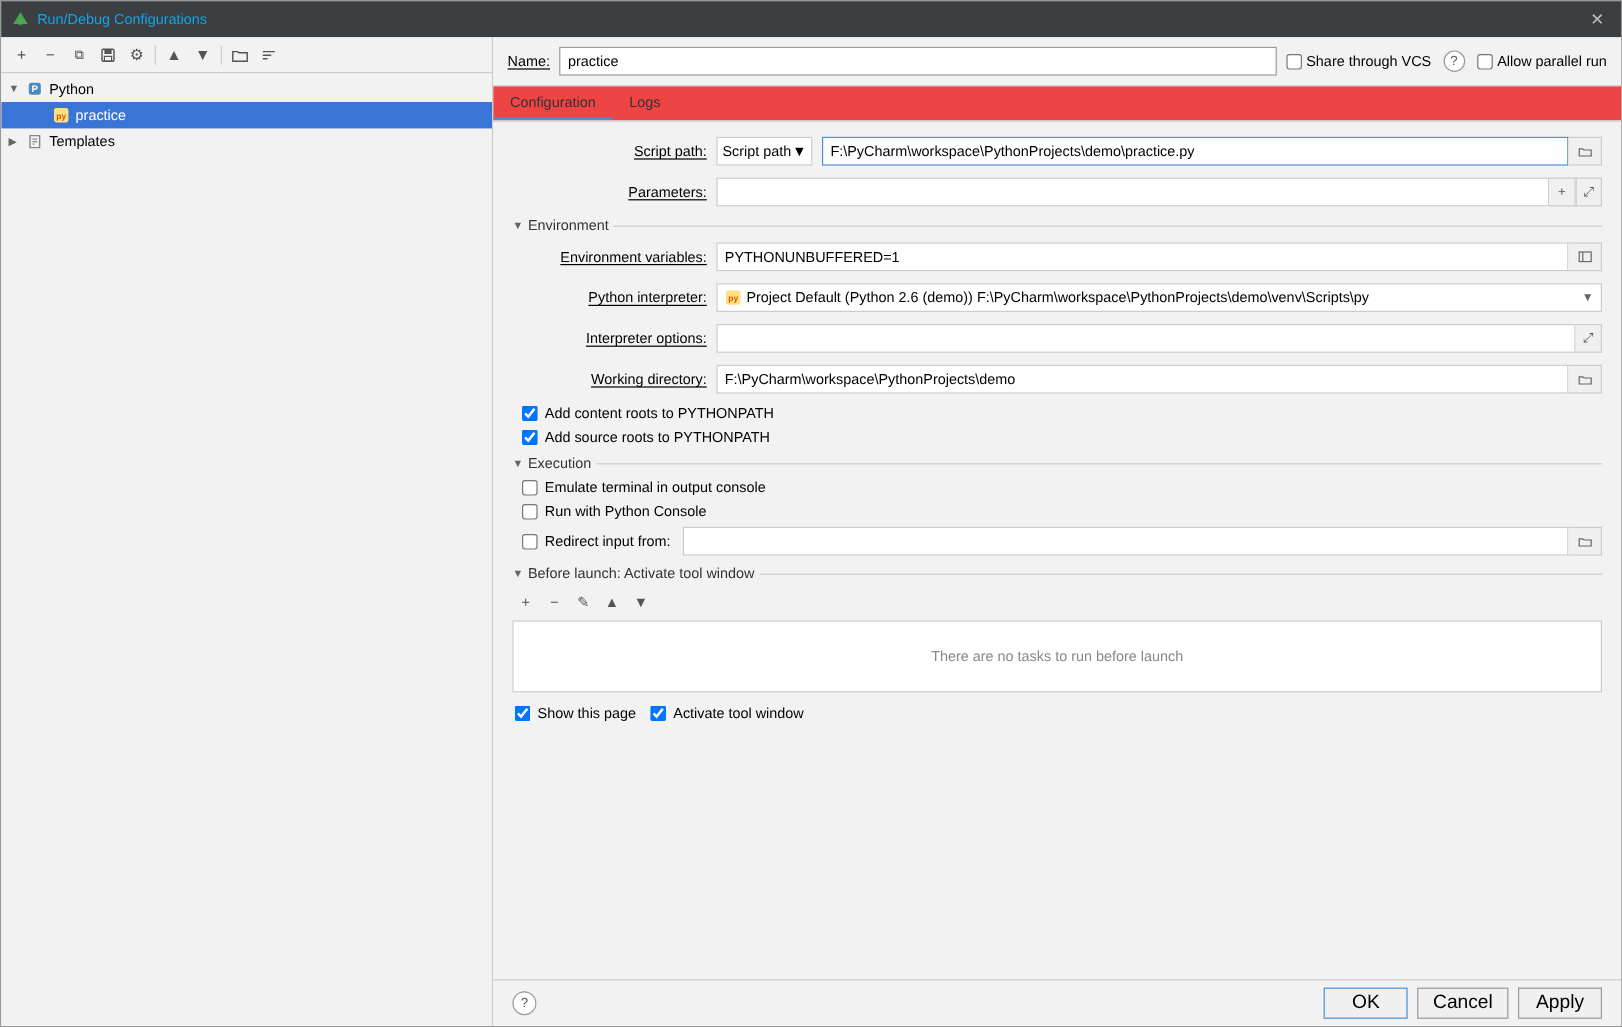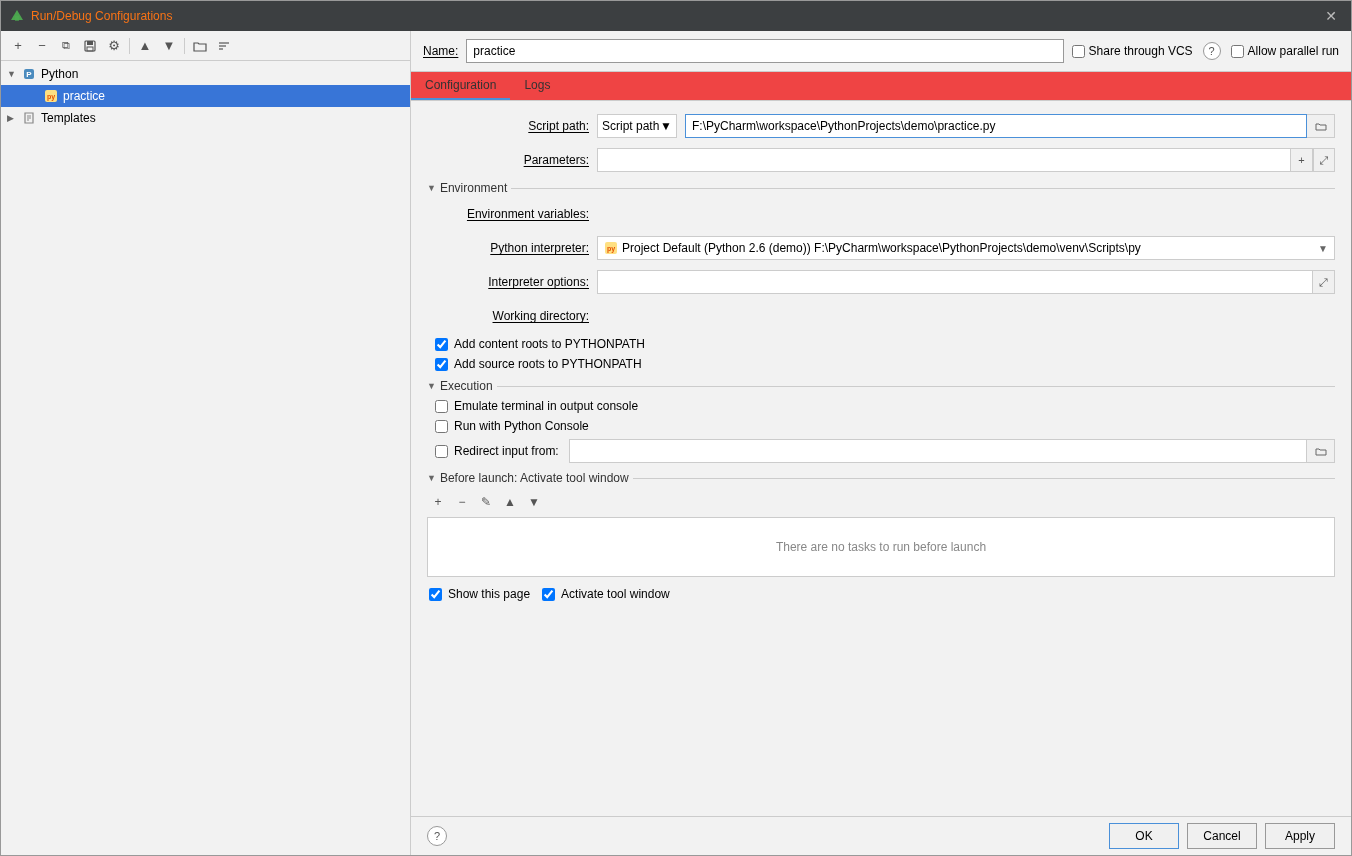--- a/index.html
+++ b/index.html
@@ -33,21 +33,21 @@
     }
     .title-bar-icon {
       width: 16px;
       height: 16px;
       margin-right: 6px;
       flex-shrink: 0;
     }
     .title-bar-title {
       flex: 1;
       font-size: 12px;
-      color: #f97316;
+      color: #0ea5e9;
     }
     .title-bar-close {
       cursor: pointer;
       font-size: 14px;
       color: #bbbbbb;
       padding: 2px 6px;
     }
     .main-content {
       display: flex;
       flex: 1;
@@ -390,21 +390,21 @@
       background: #f2f2f2;
       flex-shrink: 0;
     }
     .spacer { flex: 1; }
     .action-btn {
       min-width: 70px;
       height: 26px;
       border: 1px solid #999;
       background: #f0f0f0;
       cursor: pointer;
-      font-size: 12px;
+      font-size: 16px;
       padding: 0 12px;
       display: flex;
       align-items: center;
       justify-content: center;
     }
     .action-btn.primary {
       background: #f0f0f0;
       border: 1px solid #4a90d9;
     }
     .action-btn.apply {
@@ -565,20 +565,29 @@
         </div>
 
         <div class="section-header">
           <span class="collapse-icon">▼</span>
           <span>Environment</span>
           <div class="section-line"></div>
         </div>
 
         <div class="form-row">
           <span class="form-label underline">Environment variables:</span>
+          <div class="input-with-btn">
+            <input class="form-input no-focus" type="text" value="PYTHONUNBUFFERED=1" style="">
+            <button class="browse-btn">
+              <svg width="12" height="10" viewBox="0 0 12 10">
+                  <rect x="1" y="1" width="10" height="8" fill="none" stroke="#666" stroke-width="1"></rect>
+                  <line x1="4" y1="1" x2="4" y2="9" stroke="#666" stroke-width="1"></line>
+                </svg>
+            </button>
+          </div>
         </div>
 
         <div class="form-row">
           <span class="form-label underline">Python interpreter:</span>
           <div class="dropdown-select">
             <span style="display:flex; align-items:center; gap:4px; overflow:hidden; text-overflow:ellipsis; white-space:nowrap;">
               <svg width="14" height="14" viewBox="0 0 14 14" style="flex-shrink:0;">
                 <rect x="1" y="1" width="12" height="12" rx="2" fill="#ffe082"></rect>
                 <text x="7" y="10" text-anchor="middle" fill="#e65100" font-size="7" font-weight="bold">py</text>
               </svg>
@@ -591,20 +600,28 @@
         <div class="form-row">
           <span class="form-label underline">Interpreter options:</span>
           <div class="input-with-btn">
             <input class="form-input no-focus" type="text" value="" style="">
             <button class="expand-btn">⤢</button>
           </div>
         </div>
 
         <div class="form-row">
           <span class="form-label underline">Working directory:</span>
+          <div class="input-with-btn">
+            <input class="form-input no-focus" type="text" value="F:\PyCharm\workspace\PythonProjects\demo" style="">
+            <button class="browse-btn">
+              <svg width="12" height="10" viewBox="0 0 12 10">
+                  <path d="M1,3 L1,9 L11,9 L11,4 L5,4 L4,3 Z" fill="none" stroke="#666" stroke-width="1"></path>
+                </svg>
+            </button>
+          </div>
         </div>
 
         <div class="check-row">
           <input type="checkbox" id="add-content" checked="" style="">
           <label for="add-content">Add content roots to PYTHONPATH</label>
         </div>
 
         <div class="check-row">
           <input type="checkbox" id="add-source" checked="" style="">
           <label for="add-source">Add source roots to PYTHONPATH</label>

